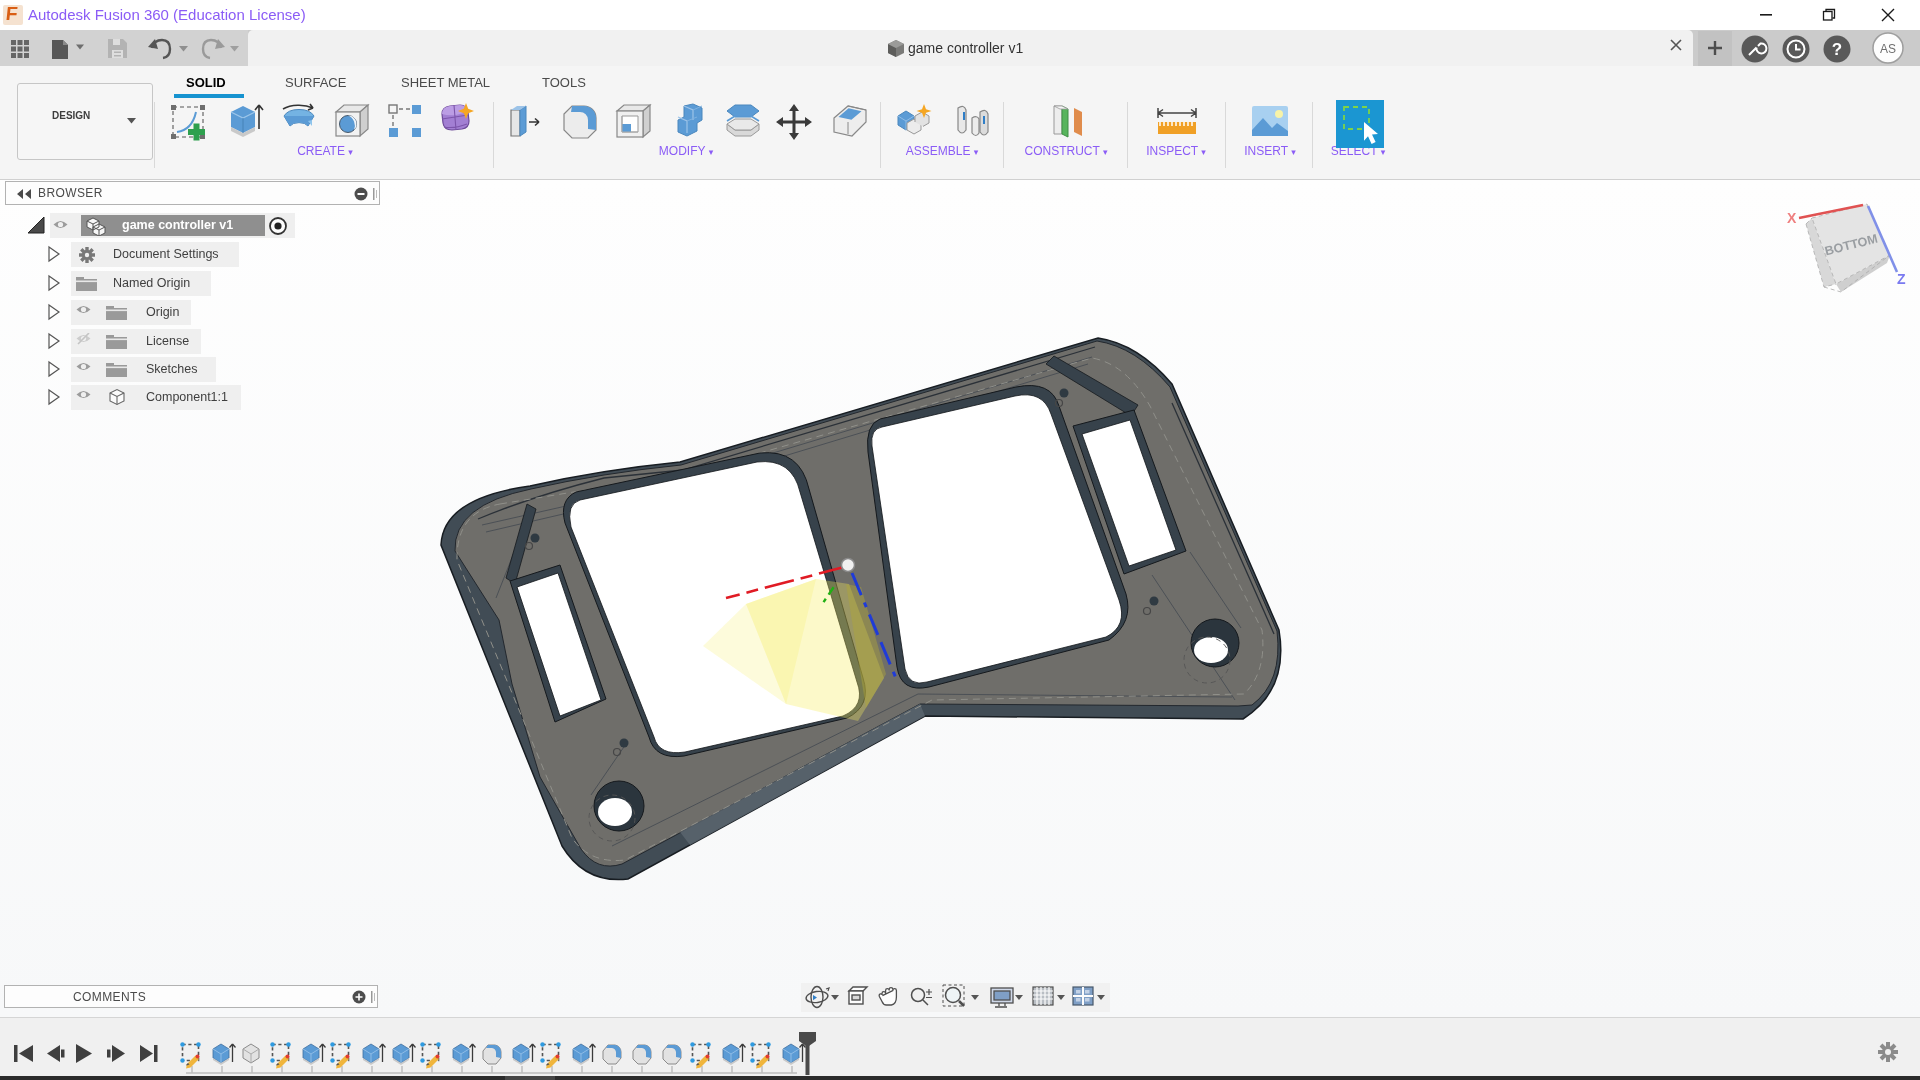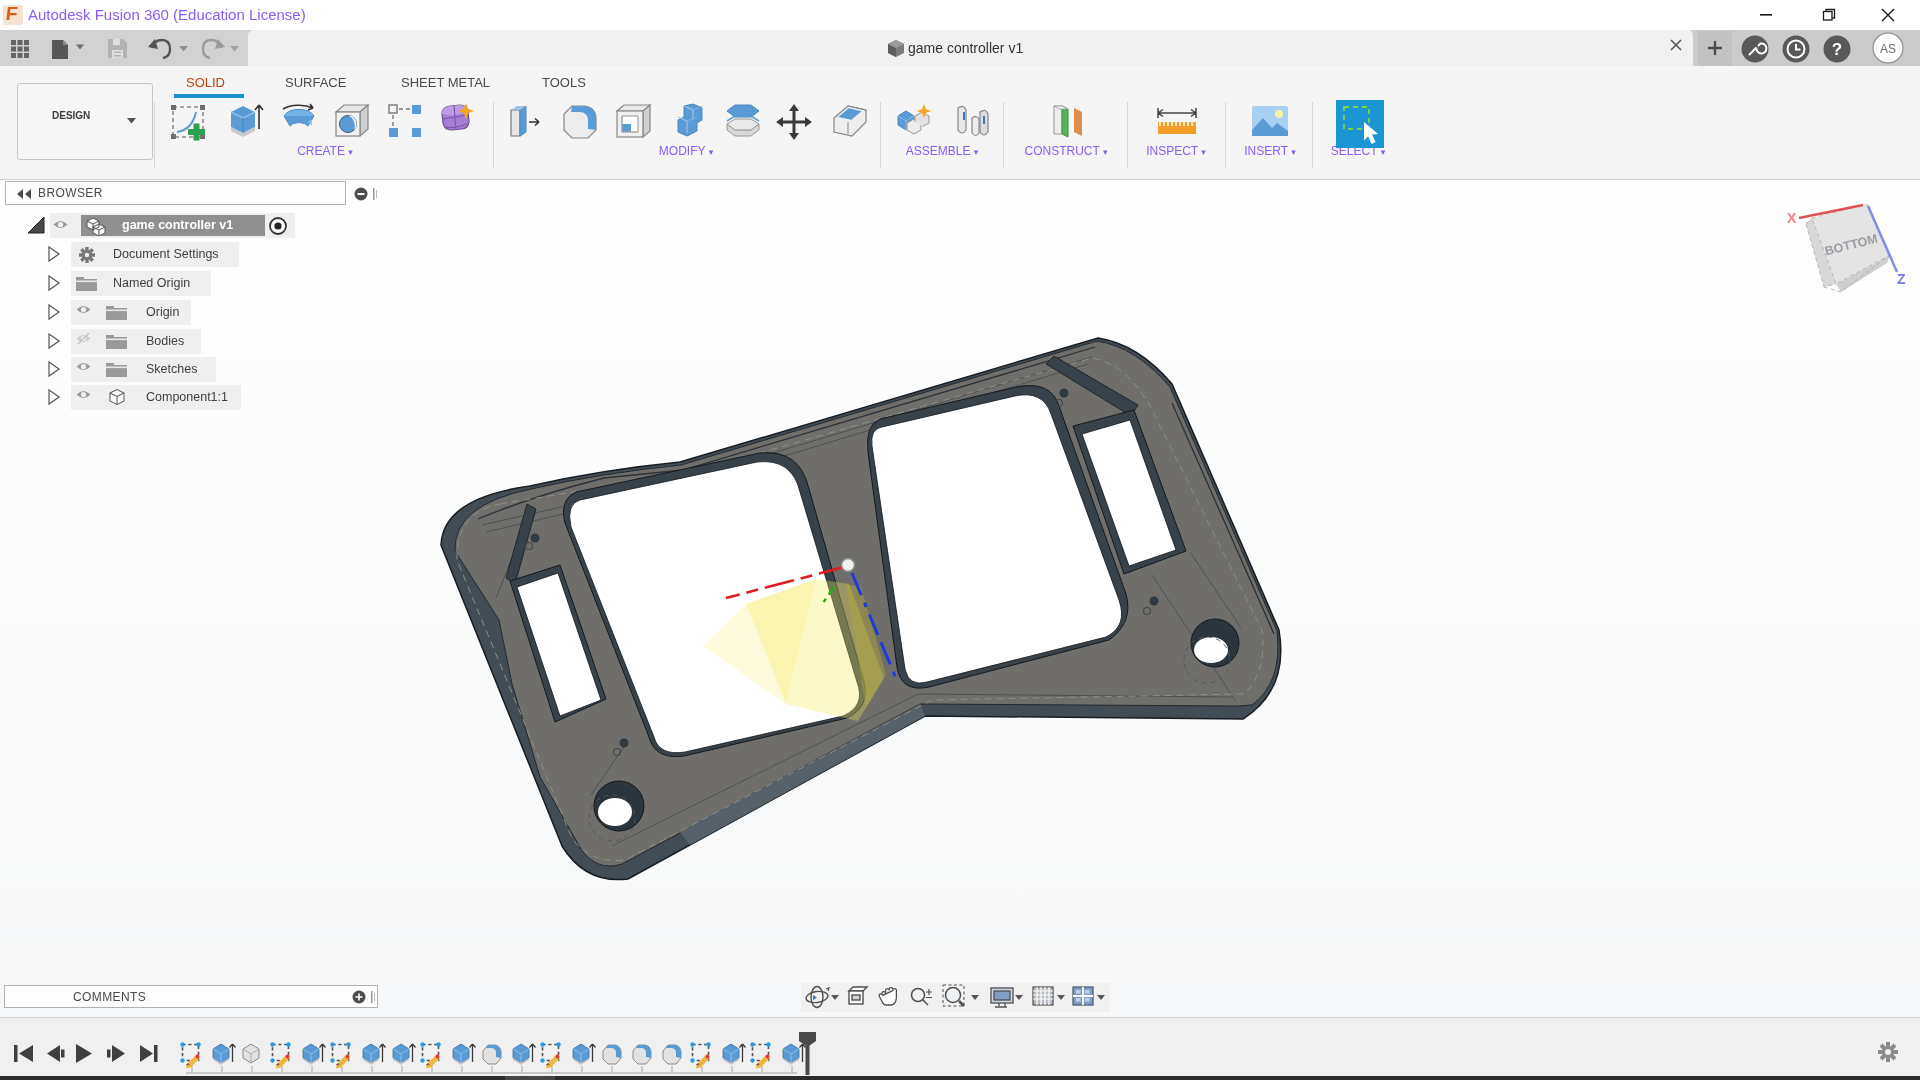--- a/index.html
+++ b/index.html
@@ -82,21 +82,21 @@
     <circle cx="128" cy="19" r="8.5" fill="none" stroke="#fff" stroke-width="2"></circle>
     <path d="M128 14 v5.5 h4.5" stroke="#fff" stroke-width="2" fill="none"></path>
     <circle cx="169" cy="19" r="13.5" fill="#595959"></circle>
     <text x="169" y="25" font-size="17" font-weight="bold" fill="#fff" text-anchor="middle">?</text>
     <circle cx="220" cy="18" r="15" fill="#fdfdfd" stroke="#9e9e9e" stroke-width="1.5"></circle>
     <text x="220" y="23" font-size="12" fill="#6e6e6e" text-anchor="middle">AS</text>
   </svg>
 </div>
 
 <div id="ribbon">
-  <div class="rtab" style="left:186px;color:#c2410c;font-weight:normal">SOLID</div>
+  <div class="rtab" style="left:186px;color:#000000;font-weight:bold">SOLID</div>
   <div class="rtab" style="left:285px">SURFACE</div>
   <div class="rtab" style="left:401px">SHEET METAL</div>
   <div class="rtab" style="left:542px">TOOLS</div>
   <div class="abs" style="left:174px;top:28px;width:70px;height:4px;background:#1693d0"></div>
   <div class="abs" style="left:17px;top:17px;width:136px;height:77px;border:1px solid #c6c6c6;border-radius:3px;background:#f6f6f6"></div>
   <div class="abs" style="left:52px;top:44px;font-size:10px;font-weight:bold;color:#3c3c3c">DESIGN</div>
   <svg class="abs" style="left:126px;top:51px" width="12" height="8">
       <path d="M1 1 h9 l-4.5 5.5 z" fill="#555"></path>
     </svg>
   <div class="divider" style="left:154px"></div>
@@ -328,21 +328,21 @@
       <path d="M1806,224 L1812,218 M1806,224 L1824,287 L1836,284 M1824,287 L1841,292 L1890,255"></path>
     </g>
     <text x="1851" y="249" font-size="12.5" font-weight="bold" fill="#9a9ea2" text-anchor="middle" transform="rotate(-14 1851 244)">BOTTOM</text>
     <path d="M1799,218 L1863,205" stroke="#e05252" stroke-width="2.6"></path>
     <path d="M1868,206 L1897,272" stroke="#8090e8" stroke-width="2.6"></path>
     <text x="1787" y="223" font-size="14" font-weight="bold" fill="#ef8080">X</text>
     <text x="1897" y="284" font-size="14" font-weight="bold" fill="#7a7af0">Z</text>
   </g>
 </svg>
 <div id="browser">
-  <div class="panelhdr" style="left:5px;top:181px;width:341px;height:24px">
+  <div class="panelhdr" style="left:5px;top:181px;width:375px;height:24px">
     <svg class="abs" style="left:10px;top:6px" width="16" height="12">
         <path d="M7 1 v10 l-6 -5 z M15 1 v10 l-6 -5 z" fill="#4a4a4a"></path>
       </svg>
     <div class="abs" style="left:32px;top:4px;letter-spacing:0.4px">BROWSER</div>
     <svg class="abs" style="left:348px;top:5px" width="26" height="14">
       <circle cx="7" cy="7" r="6.5" fill="#4d4d4d"></circle>
         <rect x="3.5" y="6" width="7" height="2" fill="#fff"></rect>
       <rect x="19" y="1" width="1.5" height="12" fill="#999"></rect>
         <rect x="22" y="3" width="1" height="8" fill="#bbb"></rect>
     </svg>
@@ -411,21 +411,21 @@
     </svg>
   <svg class="abs" style="left:76px;top:333px" width="16" height="12">
       <path d="M0.5 5.5 Q7.5 -1.5 14.5 5.5 Q7.5 12.5 0.5 5.5 Z" fill="#cccccc"></path>
       <circle cx="7.5" cy="5.5" r="2.6" fill="#efefef"></circle>
       <path d="M2 11 L13 0" stroke="#c4c4c4" stroke-width="1.6"></path>
     </svg>
   <svg class="abs" style="left:106px;top:332px" width="22" height="17">
       <path d="M0 3 h8 v2 h13 v12 h-21 z" fill="#9a9a9a"></path>
       <rect x="0" y="6.5" width="21" height="1.6" fill="#e8e8e8"></rect>
     </svg>
-  <div class="trtext" style="left:146px;top:334px">Bodies</div>
+  <div class="trtext" style="left:146px;top:334px">License</div>
 
   <div class="treerow" style="left:71px;top:357px;width:145px"></div>
   <svg class="abs" style="left:47px;top:360px" width="14" height="18">
       <path d="M2 2 L12 9 L2 16 Z" fill="#fdfdfd" stroke="#555" stroke-width="1.2"></path>
     </svg>
   <svg class="abs" style="left:76px;top:361px" width="15" height="11">
       <path d="M0.5 5.5 Q7.5 -1.5 14.5 5.5 Q7.5 12.5 0.5 5.5 Z" fill="#9b9b9b"></path>
       <circle cx="7.5" cy="5.5" r="2.6" fill="#efefef"></circle>
     </svg>
   <svg class="abs" style="left:106px;top:360px" width="22" height="17">

